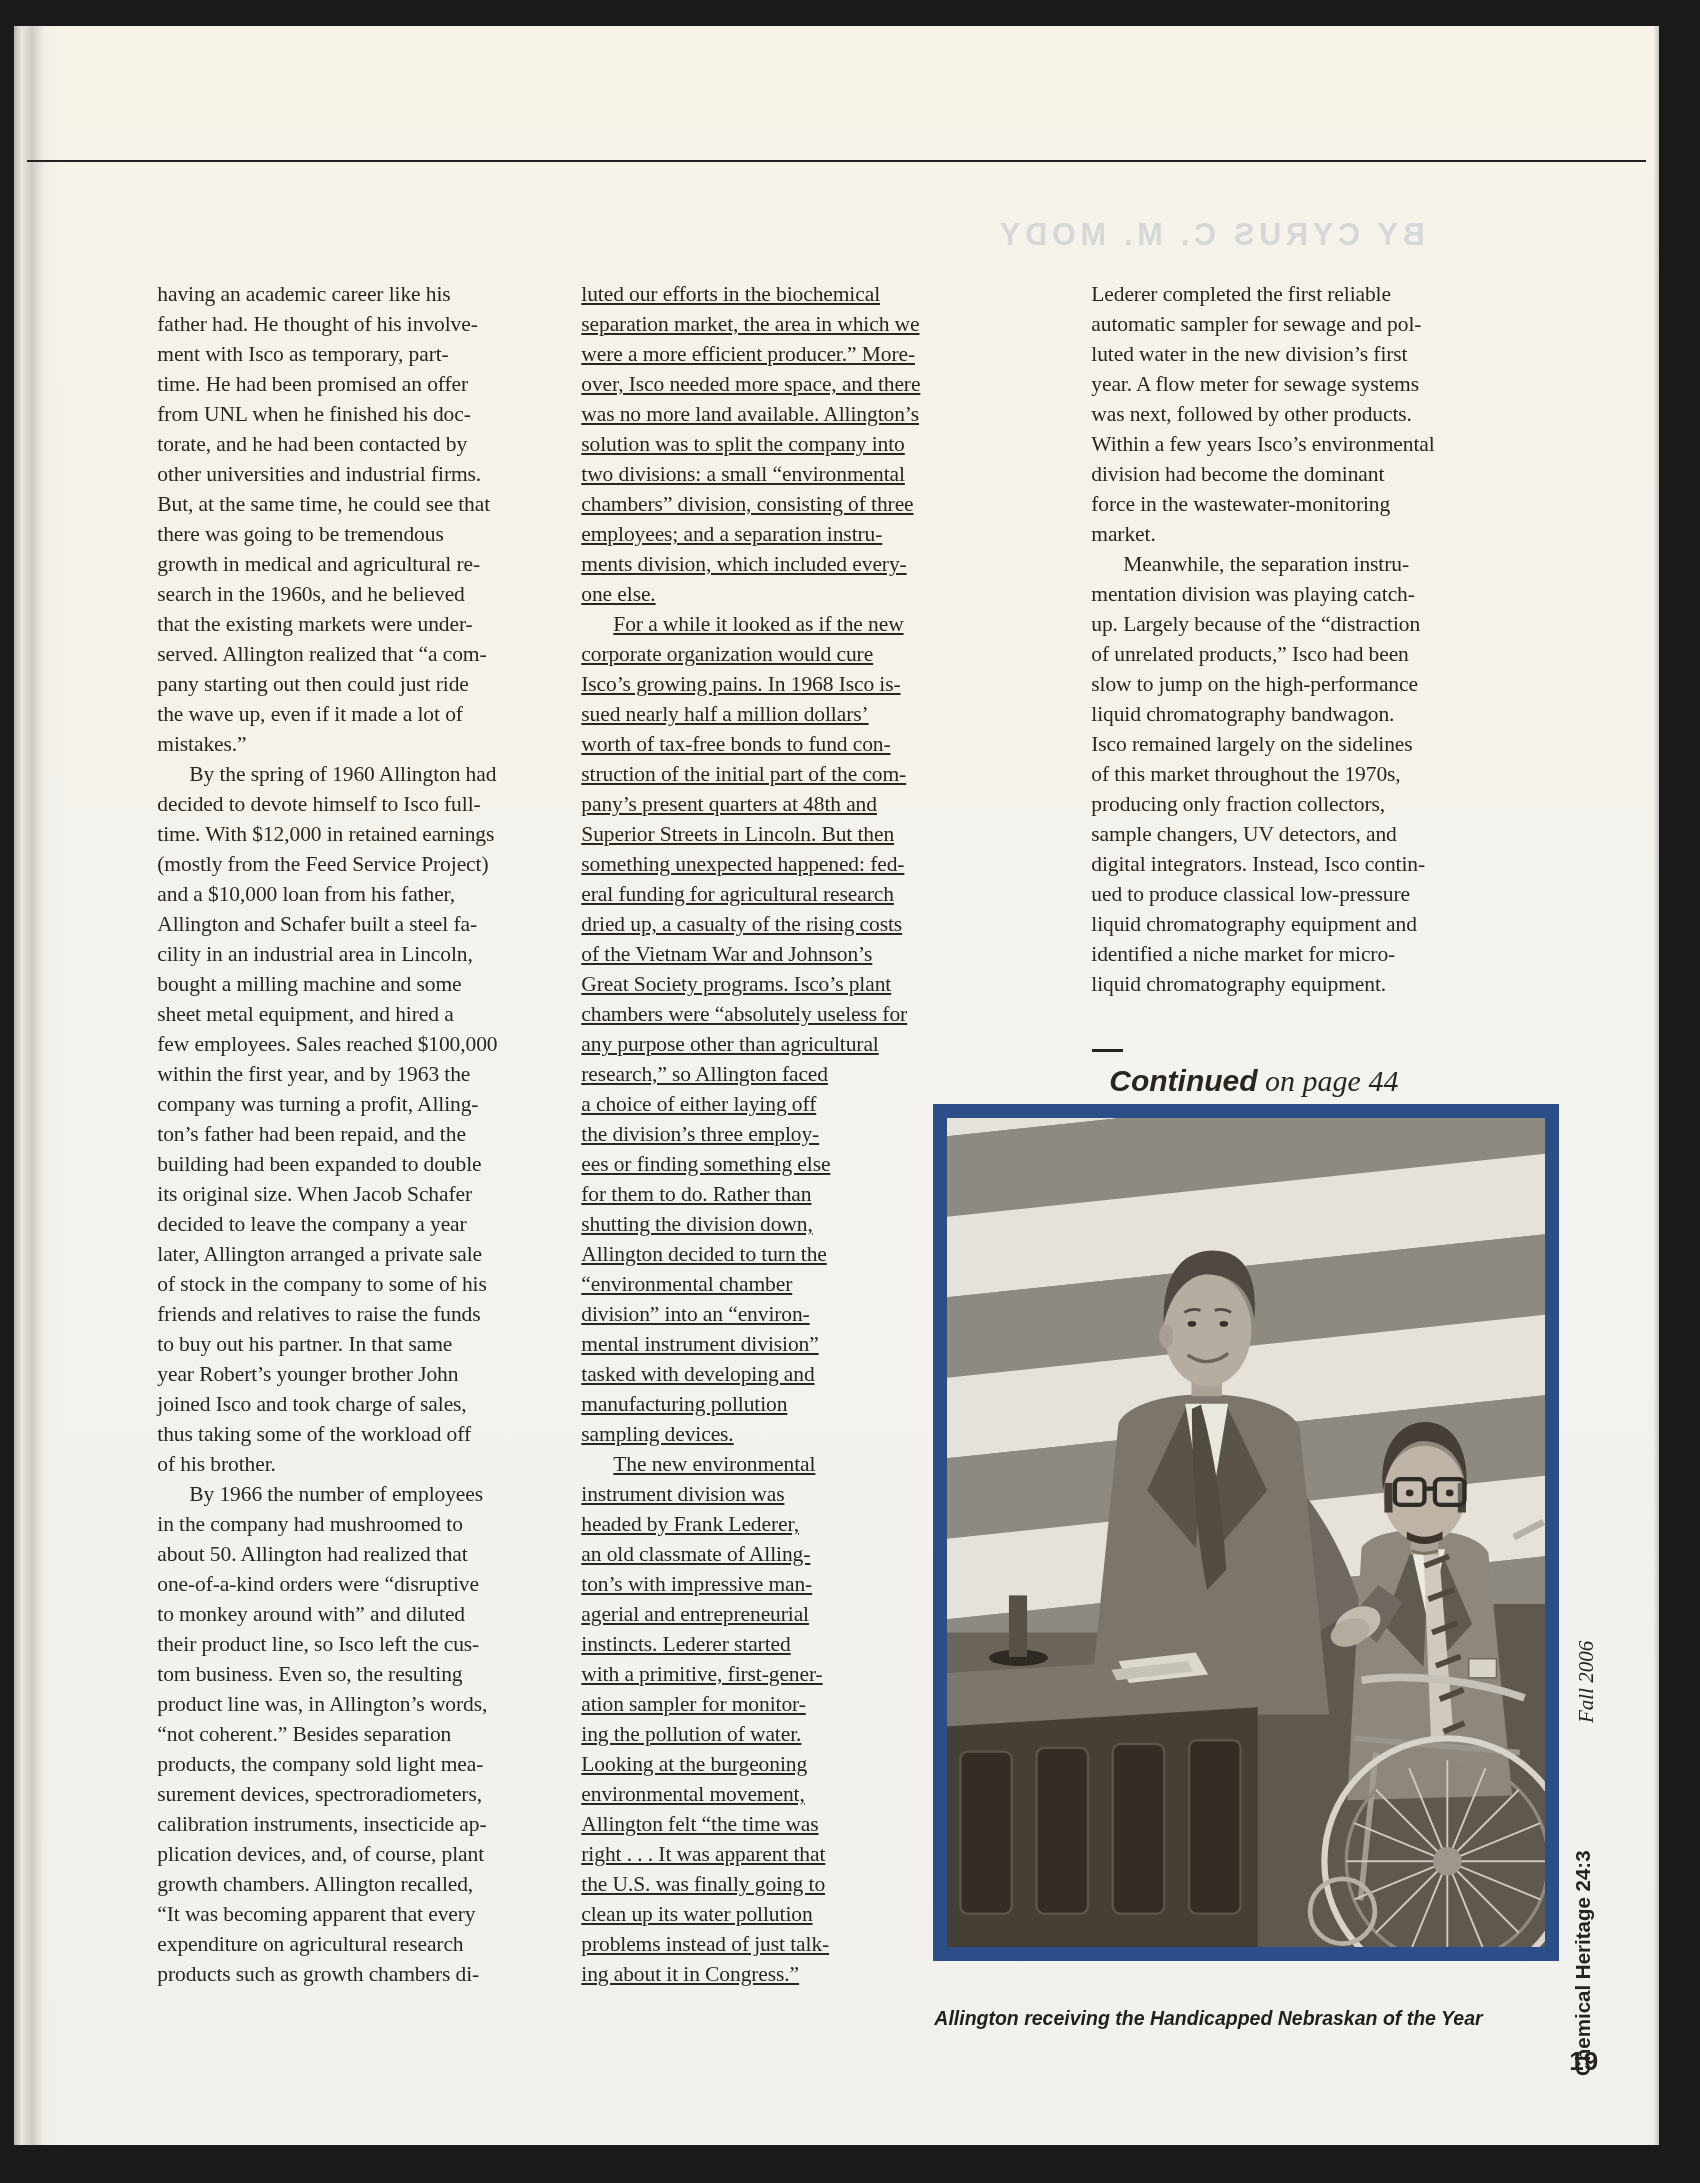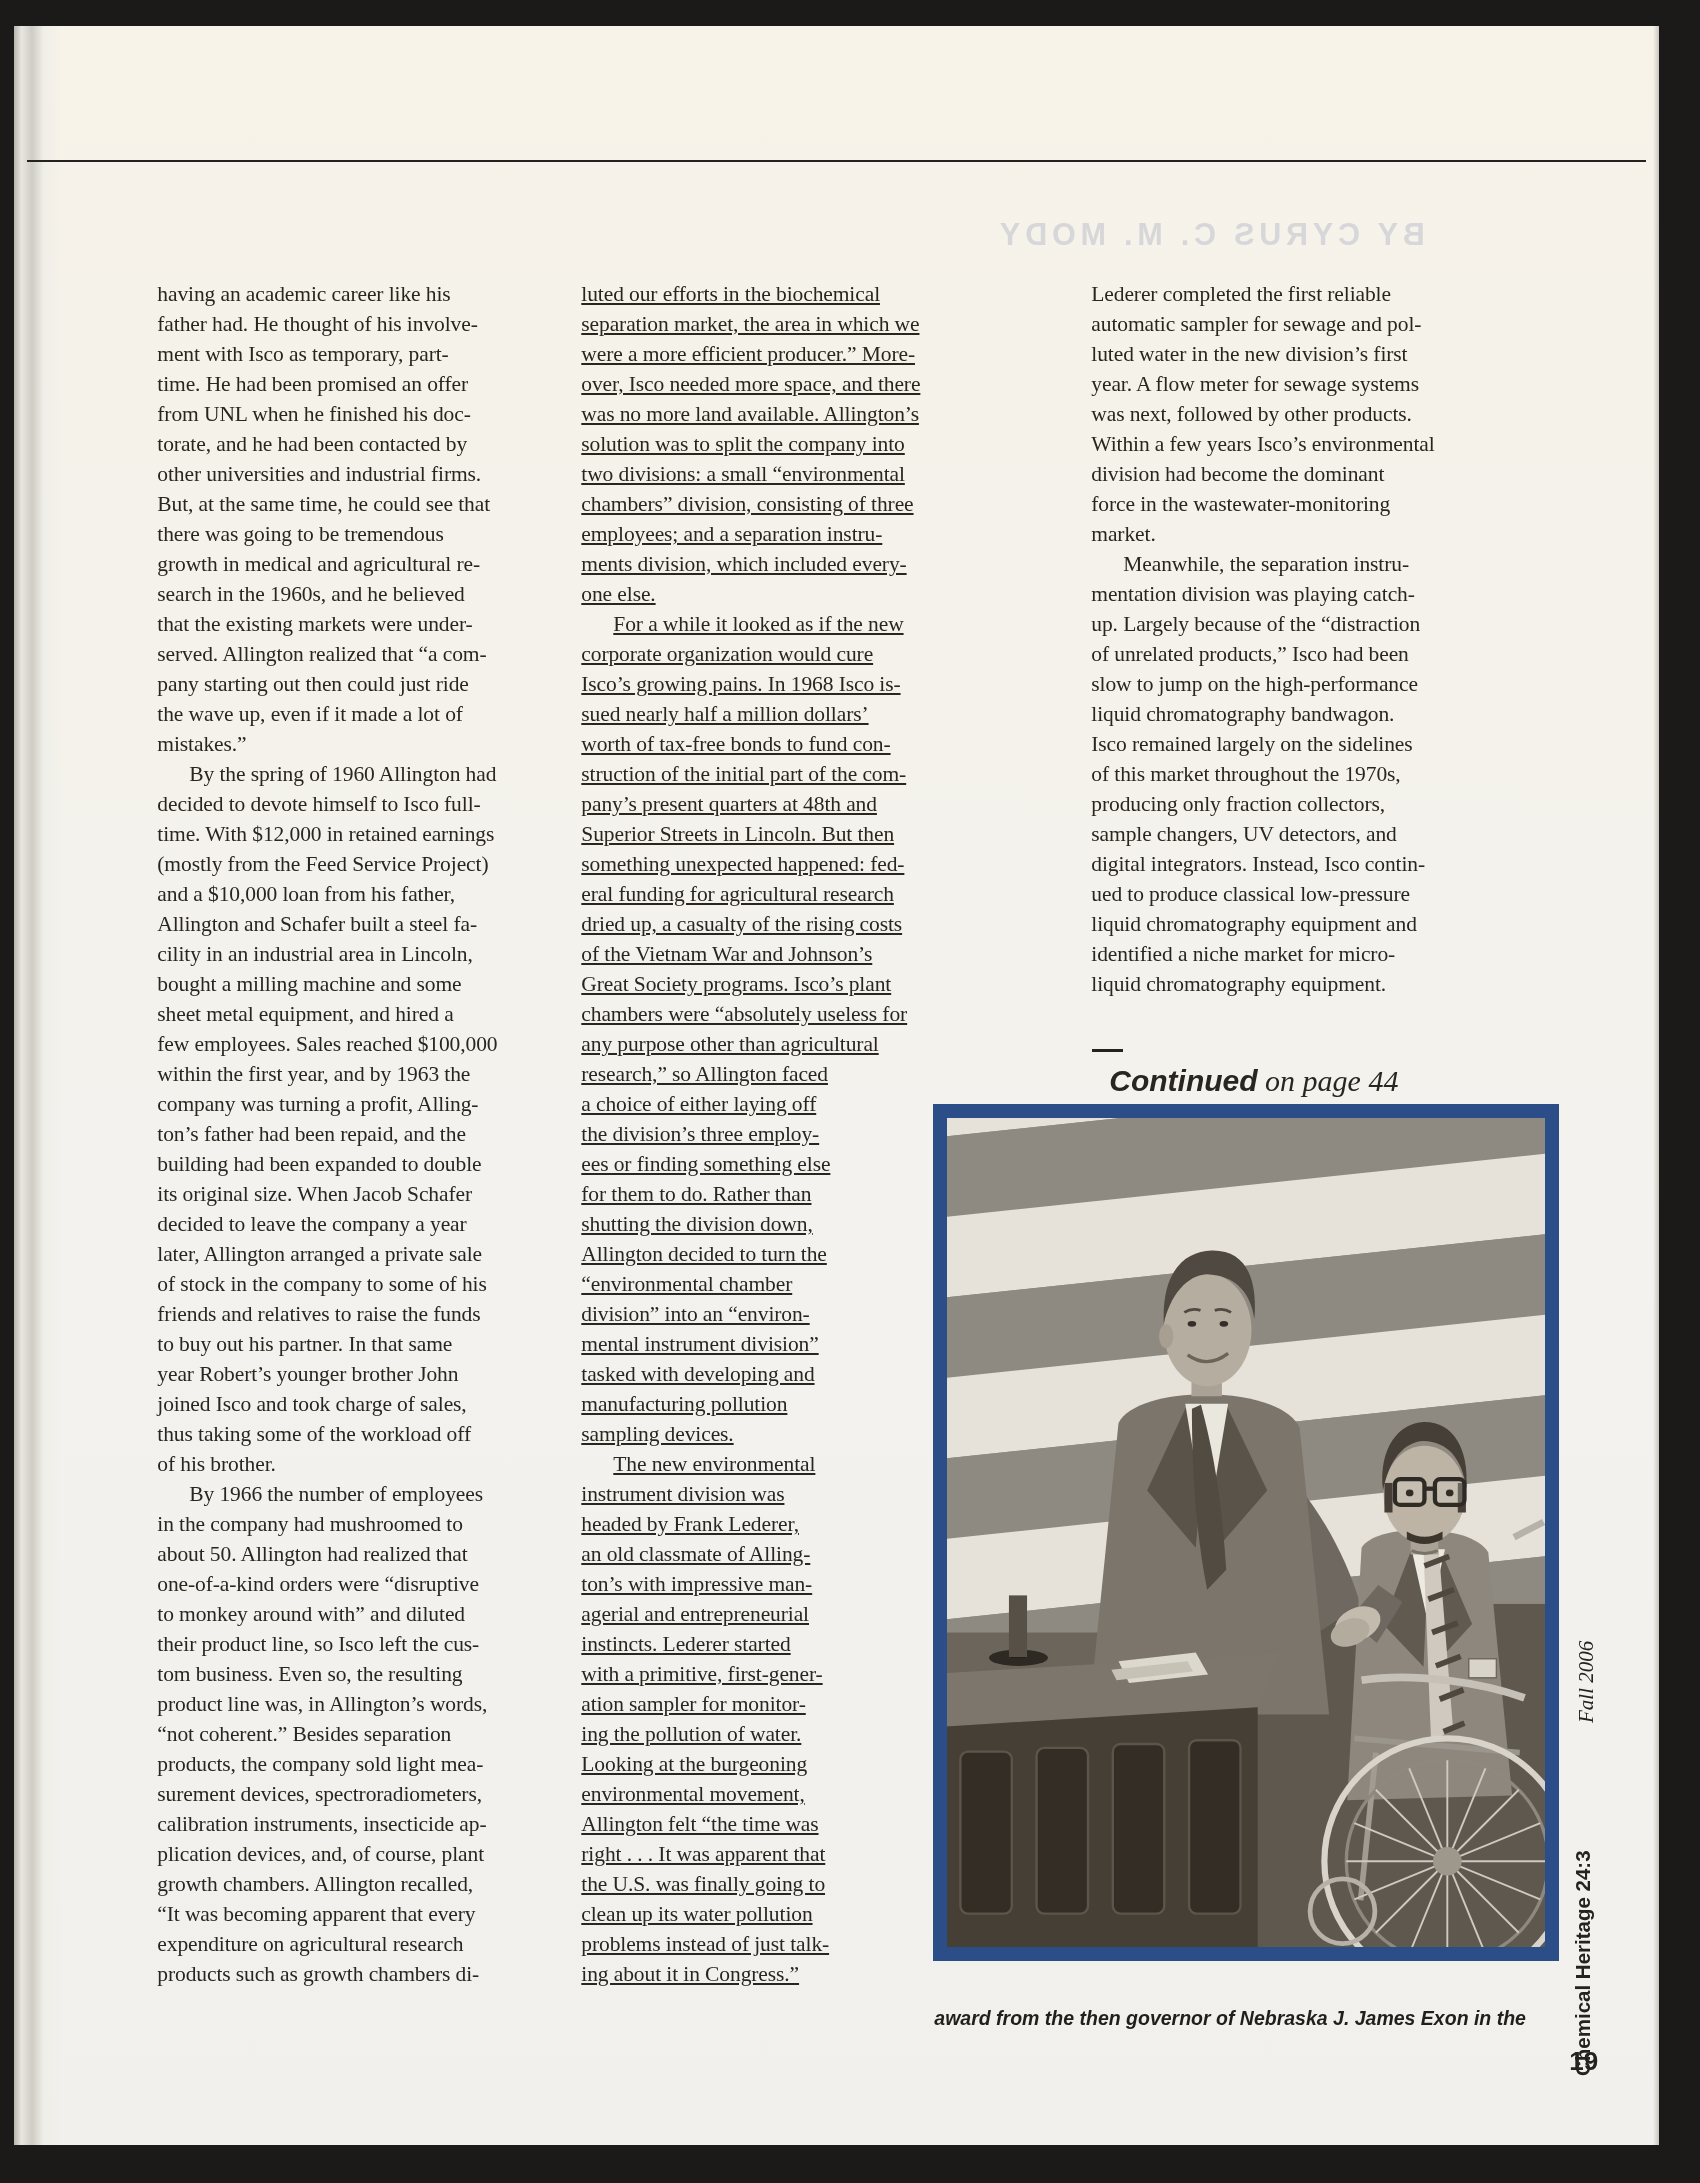--- a/index.html
+++ b/index.html
@@ -153,21 +153,21 @@
           </g>
           <polygon points="360,1140 522,1122 548,1168 382,1186" fill="#ddd8cd"></polygon>
           <polygon points="345,1158 505,1140 516,1162 356,1180" fill="#c7c2b6"></polygon>
           <ellipse cx="150" cy="1133" rx="62" ry="17" fill="#2e2922"></ellipse>
           <rect x="132" y="1005" width="34" height="128" fill="#57504 6" opacity="0.9"></rect>
           <rect x="130" y="1002" width="38" height="130" fill="#575046"></rect>
         </g>
       </svg>
     </div>
 
-    <div class="caption"><div>award from the then governor of Nebraska J. James Exon in the</div></div>
+    <div class="caption"><div>Allington receiving the Handicapped Nebraskan of the Year</div></div>
 
     <div class="pagenum">19</div>
 
     <div class="vert vert-journal">Chemical Heritage 24:3</div>
     <div class="vert vert-issue">Fall 2006</div>
 
   </div>
 </div>
 
 

